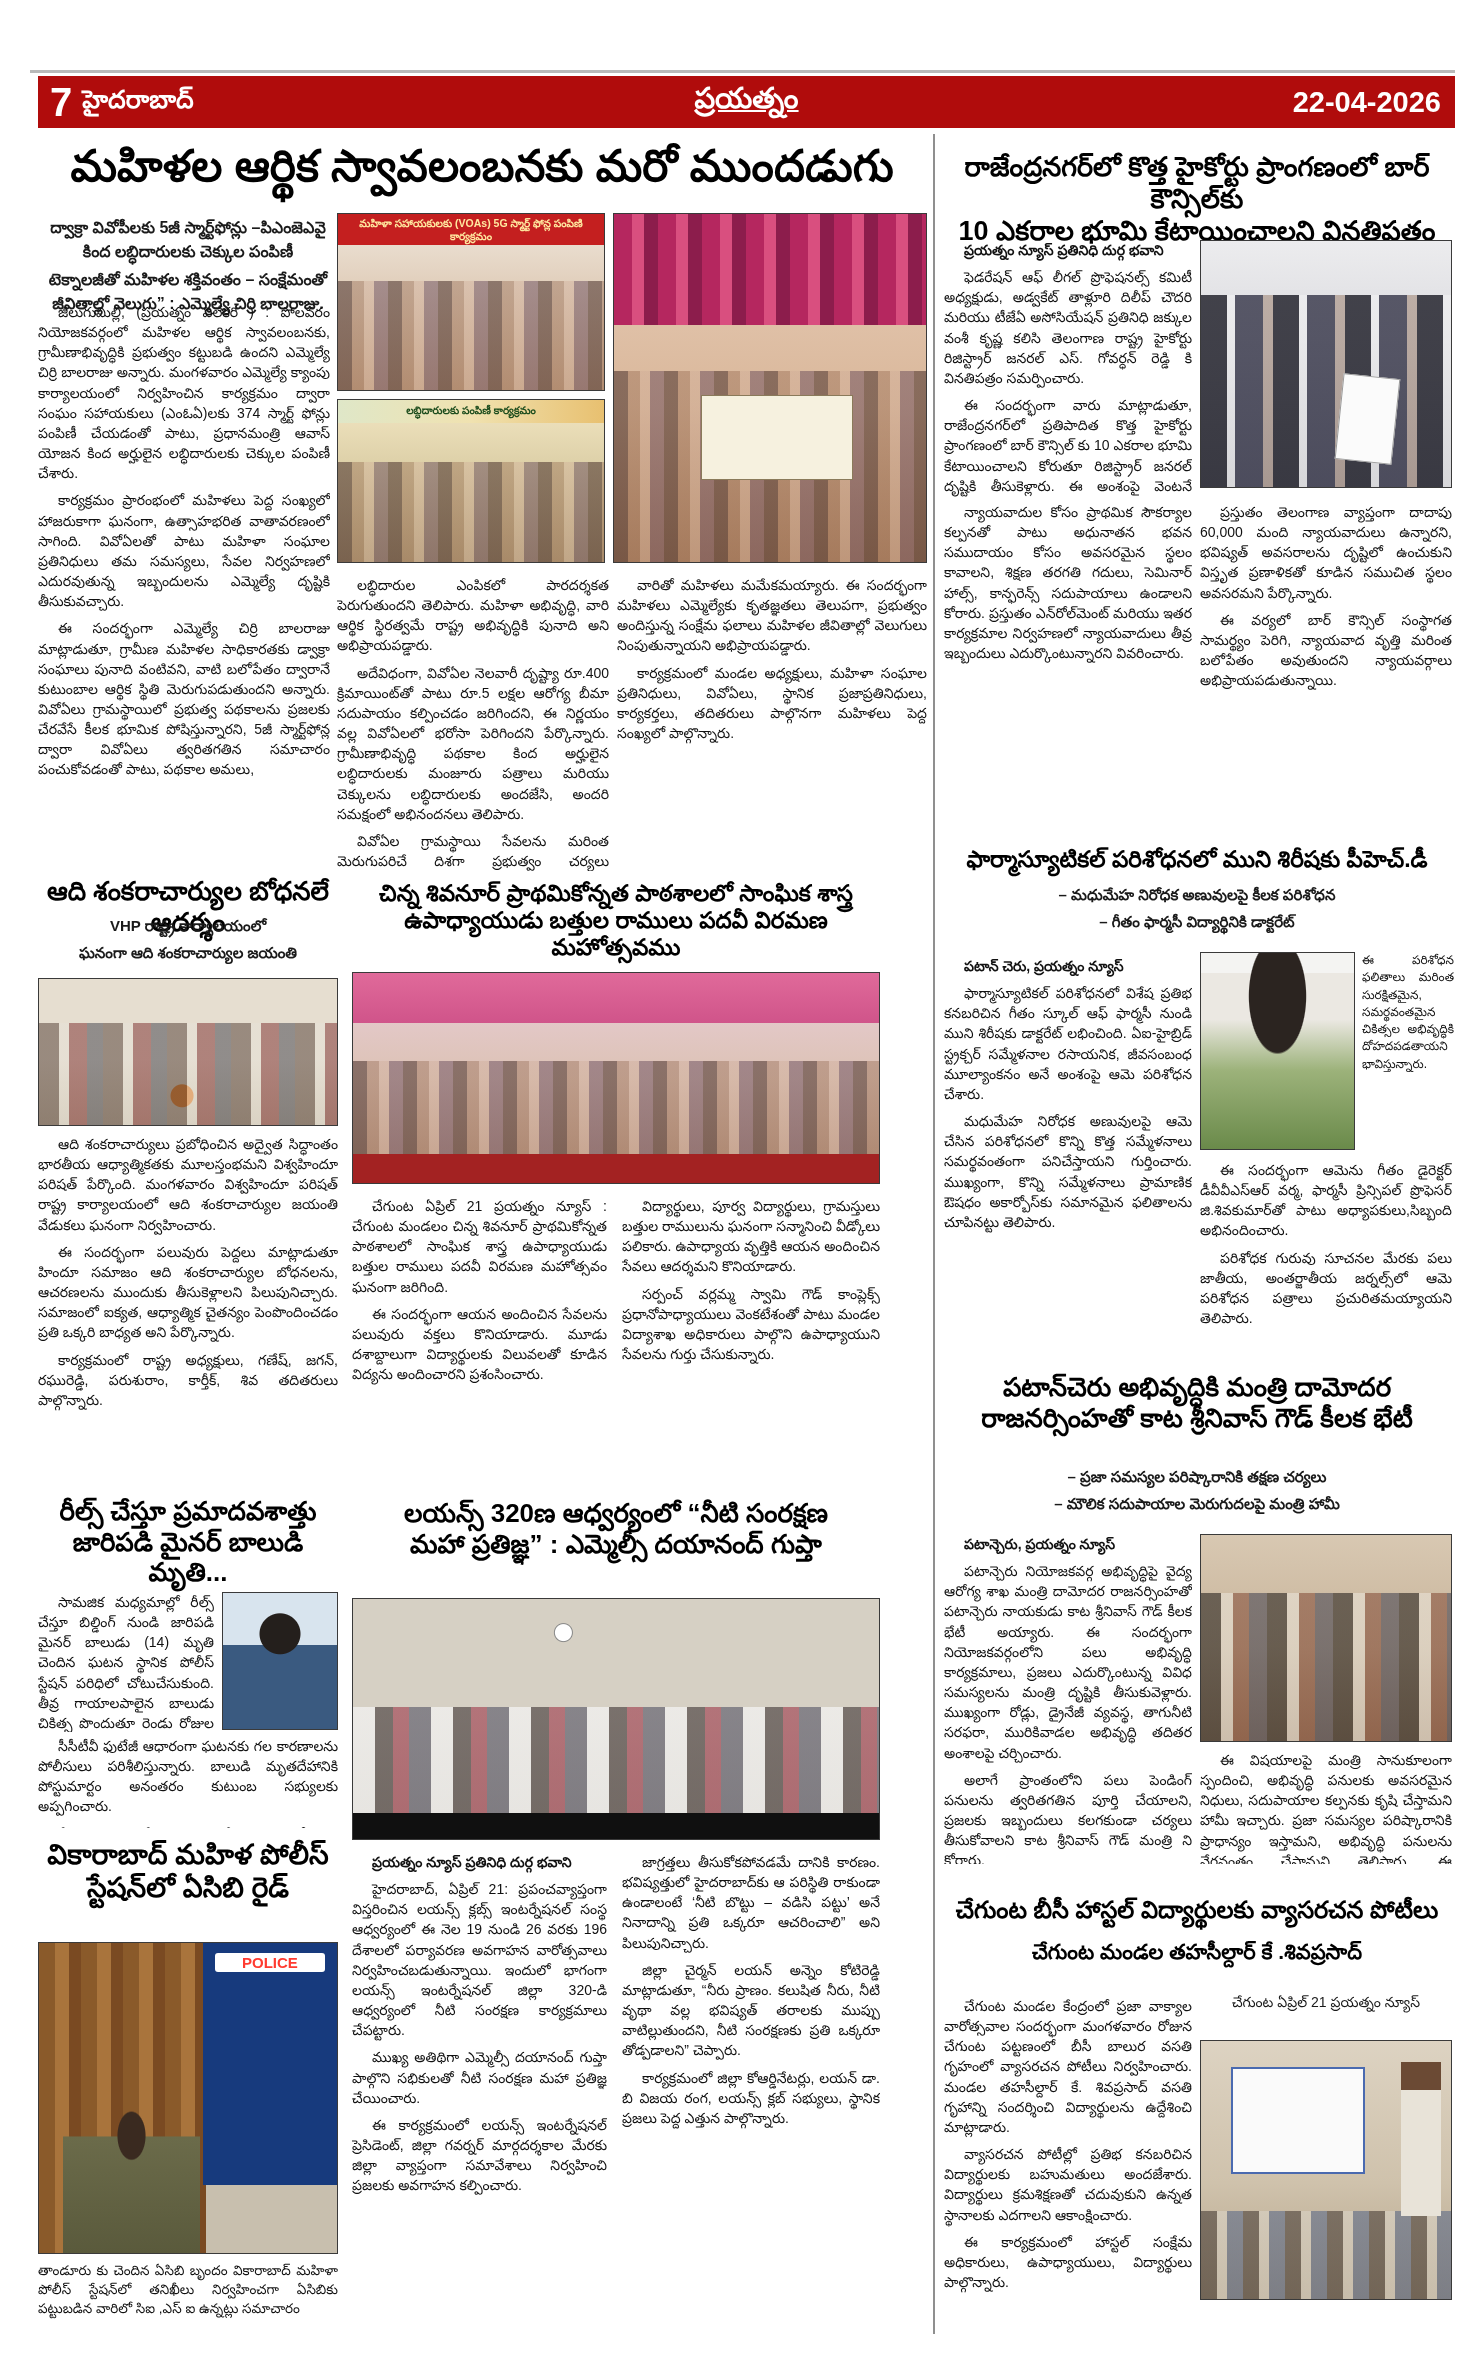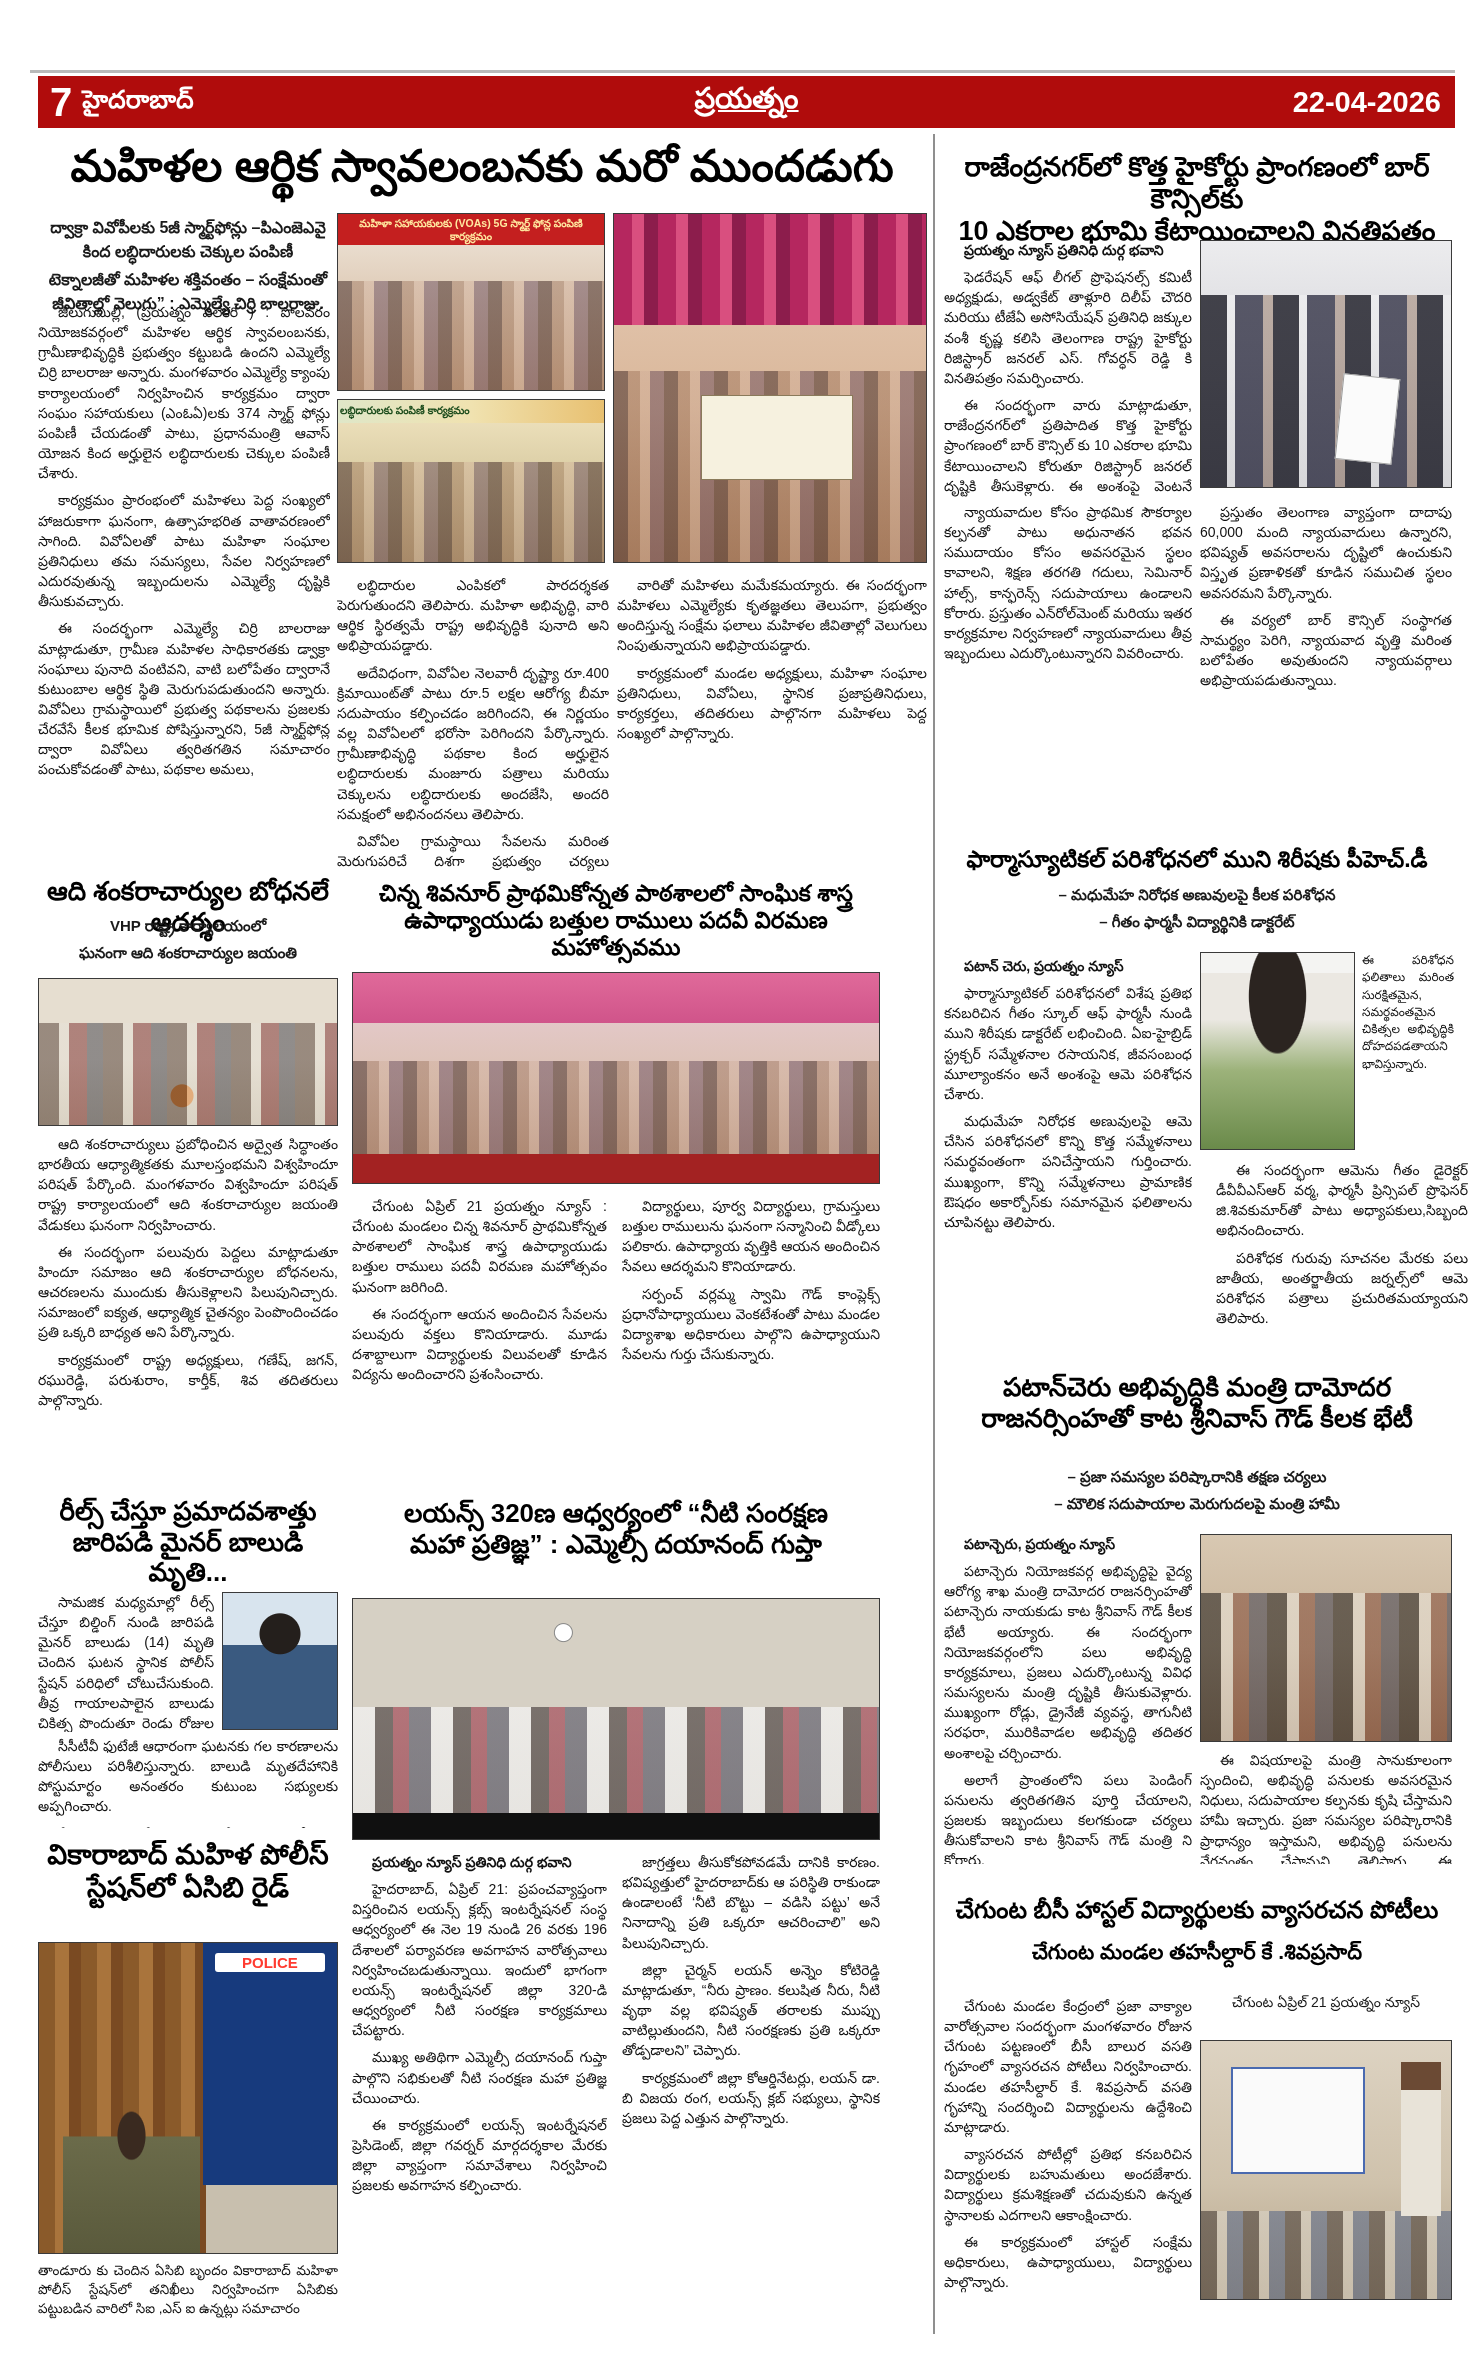--- a/index.html
+++ b/index.html
@@ -16,21 +16,21 @@
   .hl{position:absolute;font-weight:bold;text-align:center;line-height:1.18;color:#000;}
   .deck{position:absolute;text-align:center;font-weight:bold;font-size:16px;line-height:1.5;color:#1a1a1a;}
   .deck p{margin:0 0 4px;}
   .col{position:absolute;overflow:hidden;}
   .col p{margin:0 0 7px;text-indent:20px;text-align:justify;font-size:14px;line-height:1.44;}
   .byline{font-weight:bold;}
   .photo{position:absolute;border:1px solid #3a3a3a;box-sizing:border-box;overflow:hidden;}
   .pbanner{position:absolute;left:0;right:0;top:0;background:#c41f1f;color:#ffe9a0;
            font-size:10.5px;font-weight:bold;text-align:center;padding:3px 2px;line-height:1.2;}
   .pbanner2{position:absolute;left:0;right:0;top:0;background:linear-gradient(90deg,#dfe7c8,#f0e2b0,#e8c070);
-            color:#1d4d1d;font-size:10.5px;font-weight:bold;text-align:left;padding:4px 2px;}
+            color:#1d4d1d;font-size:10.5px;font-weight:bold;text-align:center;padding:4px 2px;}
   .people{position:absolute;left:0;right:0;bottom:0;height:62%;
           background:repeating-linear-gradient(90deg,rgba(70,45,40,.55) 0 14px,rgba(140,95,70,.38) 14px 26px,rgba(205,170,150,.38) 26px 36px,rgba(90,60,80,.45) 36px 50px);}
   .canopy{position:absolute;left:0;right:0;top:0;height:32%;
           background:repeating-linear-gradient(90deg,#b5275f 0 18px,#d94f7f 18px 30px,#8c1d4c 30px 44px);}
   .cheque{position:absolute;left:28%;top:52%;width:48%;height:24%;background:#f6f1df;border:1px solid #8a7a5a;}
   .paper{position:absolute;left:55%;top:55%;width:22%;height:34%;background:#fbfbfb;border:1px solid #9a9a9a;transform:rotate(6deg);}
   .blackband{position:absolute;left:0;right:0;bottom:0;height:11%;background:#101010;}
   .carpet{position:absolute;left:0;right:0;bottom:0;height:14%;background:#a32222;}
   .pinkband{position:absolute;left:0;right:0;top:0;height:24%;background:linear-gradient(180deg,#e06a9a,#d0548a);}
   .policebanner{position:absolute;right:0;top:0;width:45%;height:78%;background:#173a7d;}
@@ -140,21 +140,21 @@
     </div>
 
     <div class="photo" style="left:1200px;top:952px;width:155px;height:198px;background:
          radial-gradient(ellipse at 50% 22%,#2b2420 0 26%,transparent 27%),
          linear-gradient(180deg,#f4f4f2 0 10%,#ebe8e2 10% 34%,#9cb27a 60%,#6a8a4a 100%);"></div>
 
     <div class="col" style="left:1362px;top:952px;width:92px;height:198px;">
       <p style="font-size:12px;text-indent:0;">ఈ పరిశోధన ఫలితాలు మరింత సురక్షితమైన, సమర్థవంతమైన చికిత్సల అభివృద్ధికి దోహదపడతాయని భావిస్తున్నారు.</p>
     </div>
 
-    <div class="col" style="left:1200px;top:1160px;width:252px;height:190px;margin-left:16px;">
+    <div class="col" style="left:1200px;top:1160px;width:252px;height:190px;">
       <p>ఈ సందర్భంగా ఆమెను గీతం డైరెక్టర్ డీవీవీఎస్ఆర్ వర్మ, ఫార్మసీ ప్రిన్సిపల్ ప్రొఫెసర్ జి.శివకుమార్‌తో పాటు అధ్యాపకులు,సిబ్బంది అభినందించారు.</p>
       <p>పరిశోధక గురువు సూచనల మేరకు పలు జాతీయ, అంతర్జాతీయ జర్నల్స్‌లో ఆమె పరిశోధన పత్రాలు ప్రచురితమయ్యాయని తెలిపారు.</p>
     </div>
   </div>
 
   <div>
     <div class="hl" style="left:38px;top:876px;width:300px;font-size:26px;">ఆది శంకరాచార్యుల బోధనలే ఆదర్శం</div>
     <div class="deck" style="left:38px;top:915px;width:300px;font-size:15px;">
       <p>VHP రాష్ట్ర కార్యాలయంలో</p>
       <p>ఘనంగా ఆది శంకరాచార్యుల జయంతి</p>

